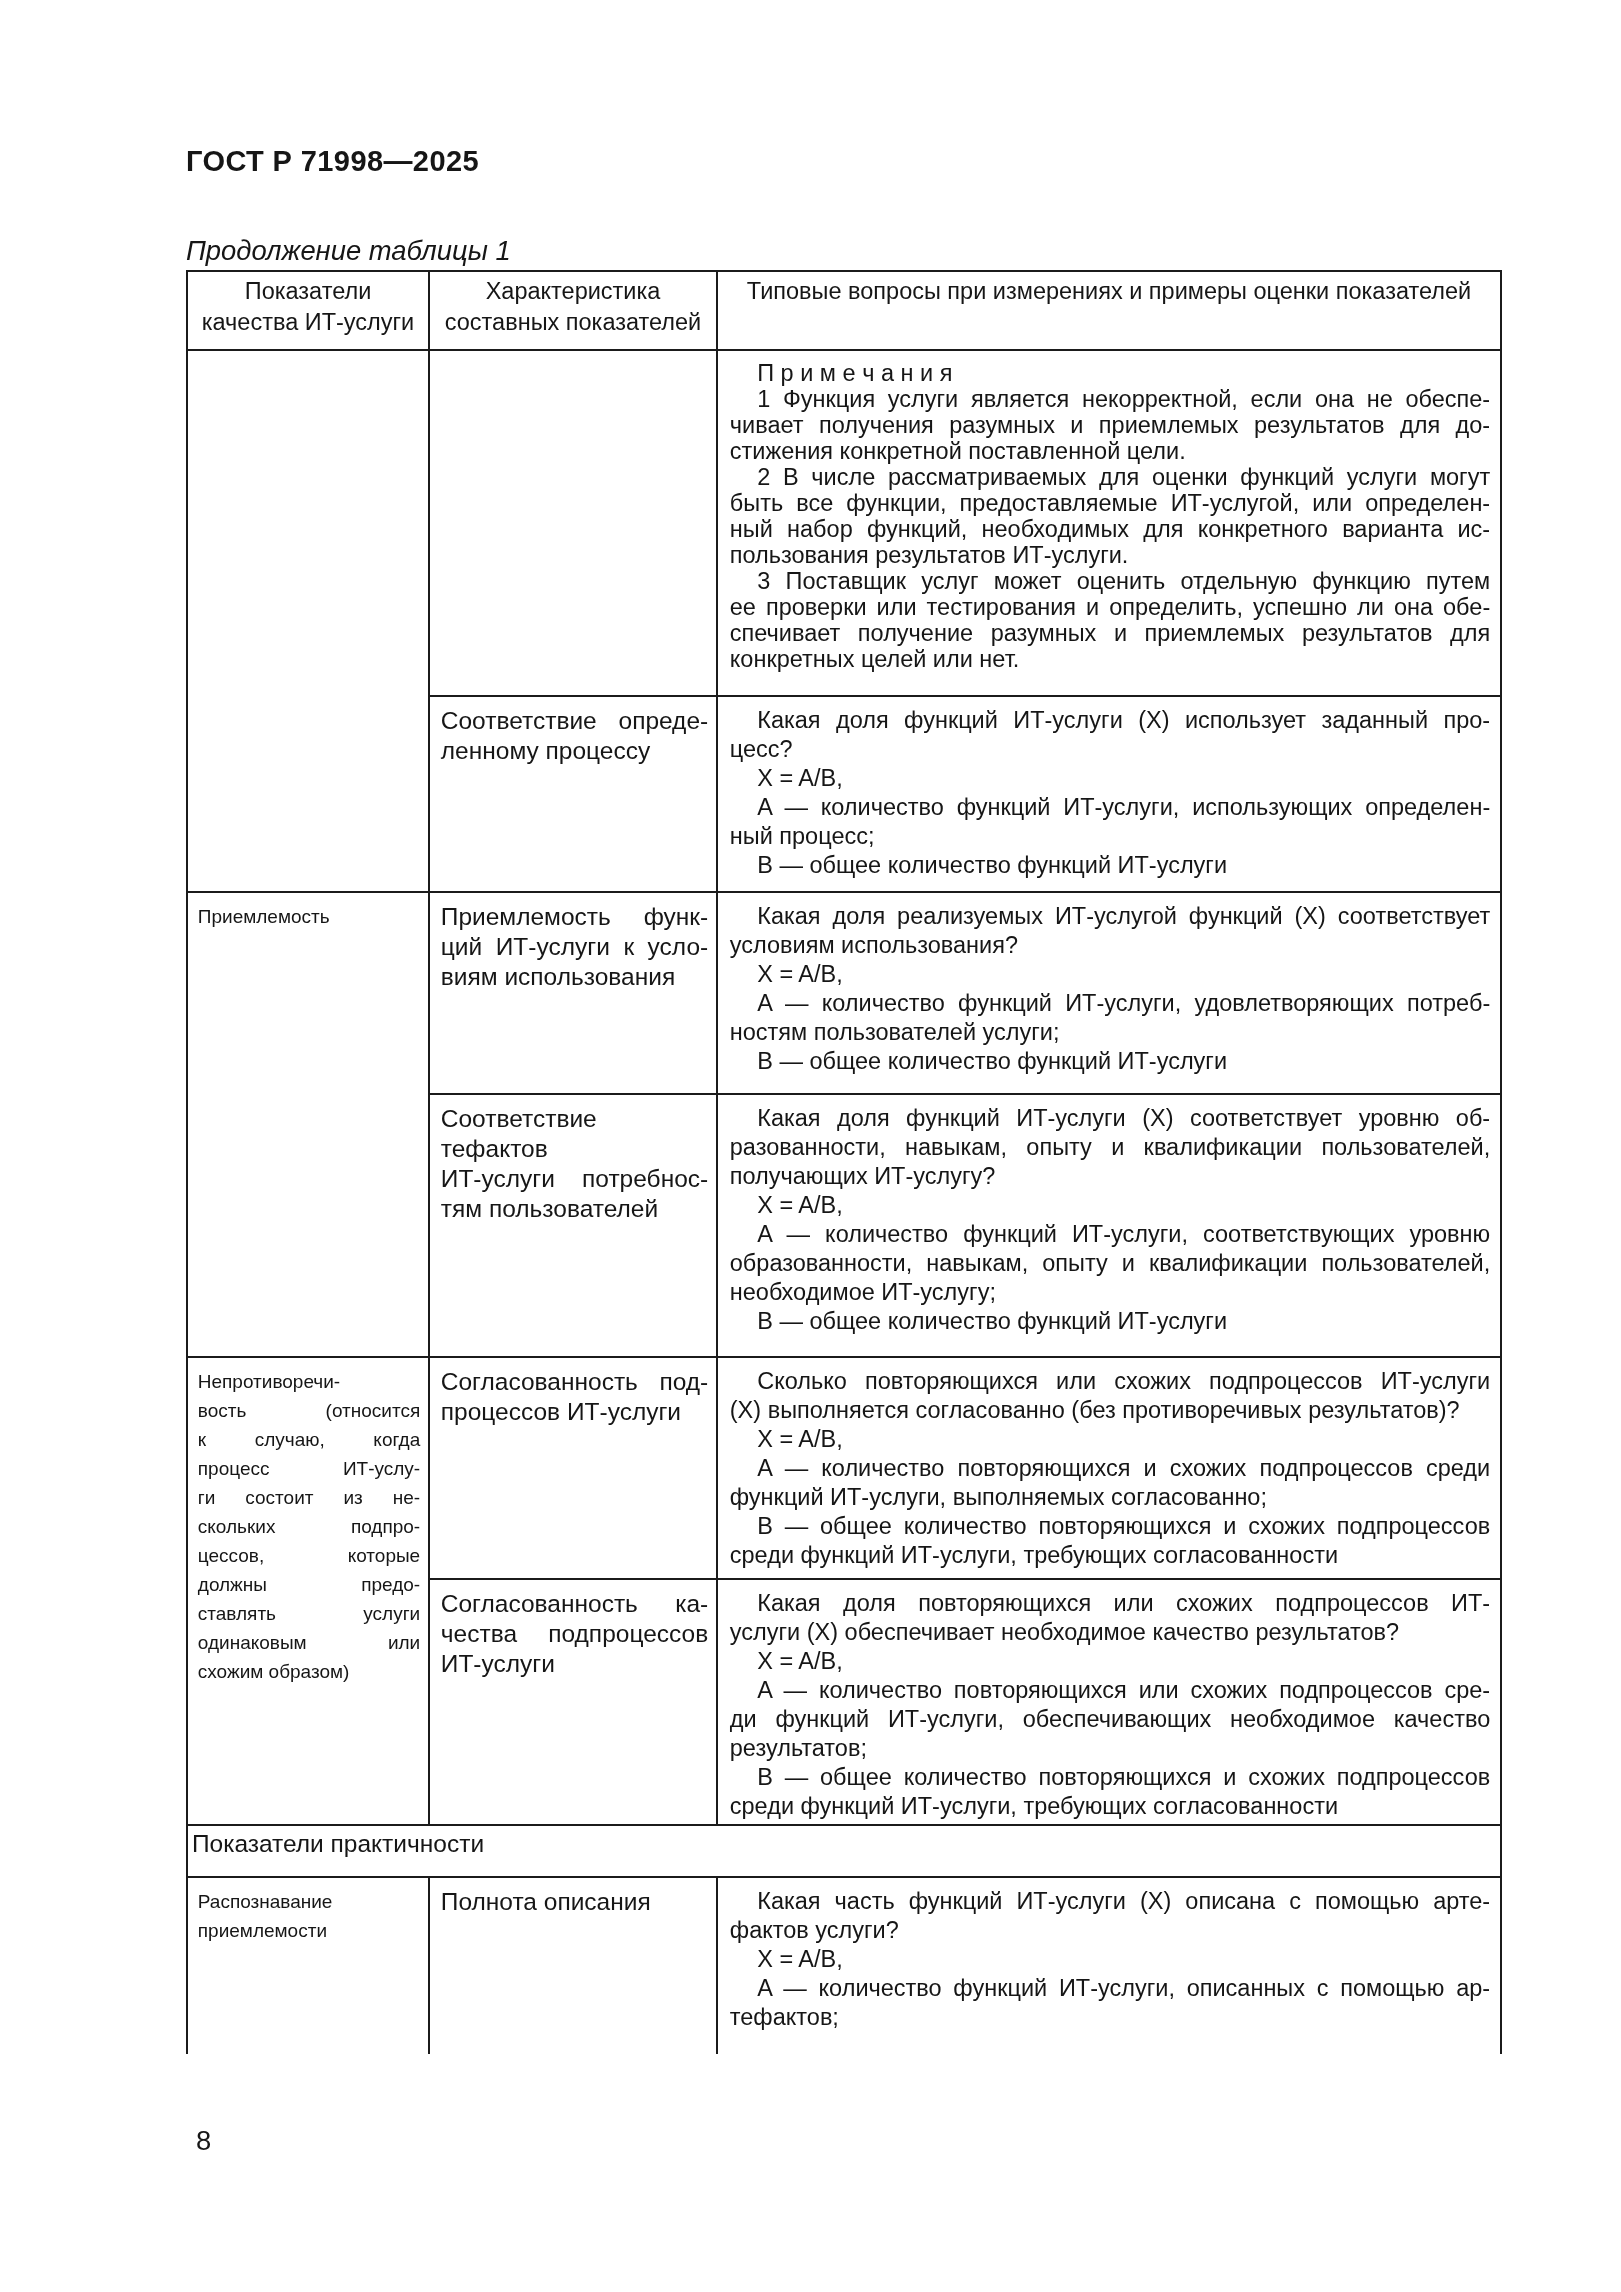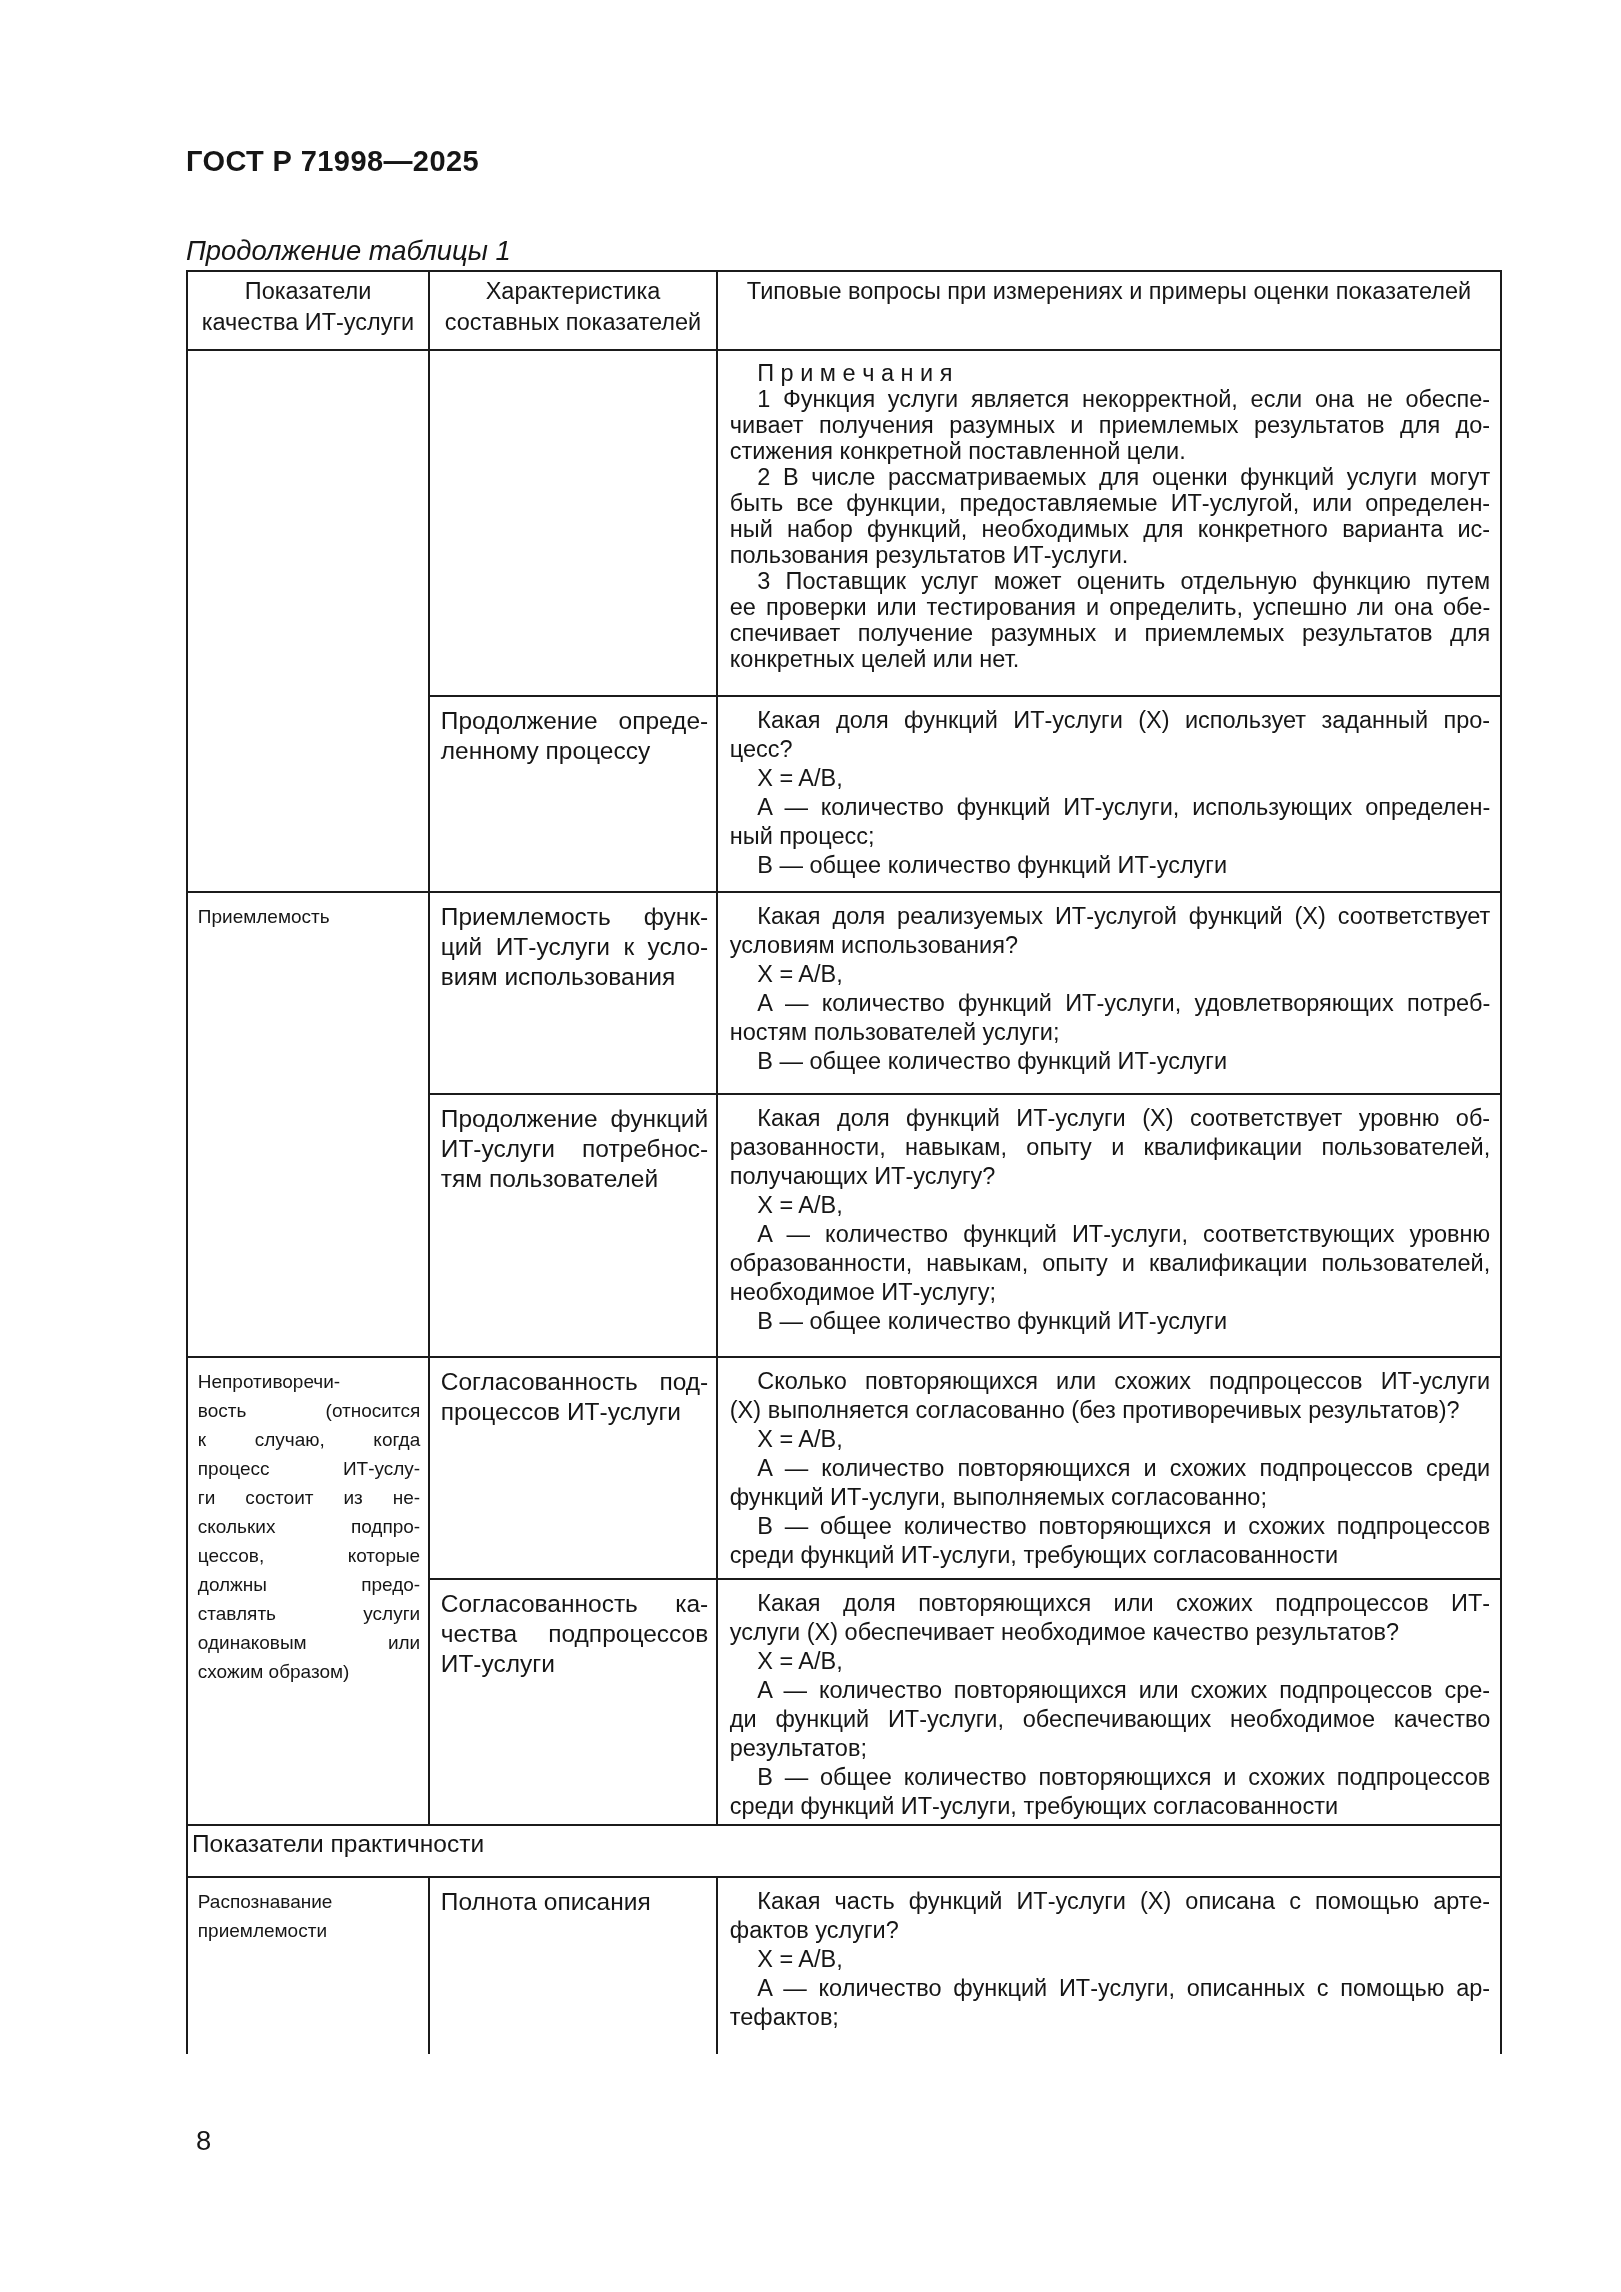--- a/index.html
+++ b/index.html
@@ -105,21 +105,21 @@
               <div class="ln jl ind">3 Поставщик услуг может оценить отдельную функцию путем</div>
               <div class="ln jl">ее проверки или тестирования и определить, успешно ли она обе-</div>
               <div class="ln jl">спечивает получение разумных и приемлемых результатов для</div>
               <div class="ln">конкретных целей или нет.</div>
             </div>
           </td>
         </tr>
         <tr style="height: 196px;">
           <td class="cell col2 kind-label">
             <div class="para">
-              <div class="ln jl">Продолжение опреде-</div>
+              <div class="ln jl">Соответствие опреде-</div>
               <div class="ln">ленному процессу</div>
             </div>
           </td>
           <td class="cell col3 kind-question">
             <div class="para">
               <div class="ln jl ind">Какая доля функций ИТ-услуги (X) использует заданный про-</div>
               <div class="ln">цесс?</div>
             </div>
             <div class="para">
               <div class="ln ind">X = A/B,</div>
@@ -159,21 +159,21 @@
               <div class="ln">ностям пользователей услуги;</div>
             </div>
             <div class="para">
               <div class="ln ind">B — общее количество функций ИТ-услуги</div>
             </div>
           </td>
         </tr>
         <tr style="height: 263px;">
           <td class="cell col2 kind-label">
             <div class="para">
-              <div class="ln jl">Продолжение функций</div>
+              <div class="ln jl">Соответствие тефактов</div>
               <div class="ln jl">ИТ-услуги потребнос-</div>
               <div class="ln">тям пользователей</div>
             </div>
           </td>
           <td class="cell col3 kind-question">
             <div class="para">
               <div class="ln jl ind">Какая доля функций ИТ-услуги (X) соответствует уровню об-</div>
               <div class="ln jl">разованности, навыкам, опыту и квалификации пользователей,</div>
               <div class="ln">получающих ИТ-услугу?</div>
             </div>

